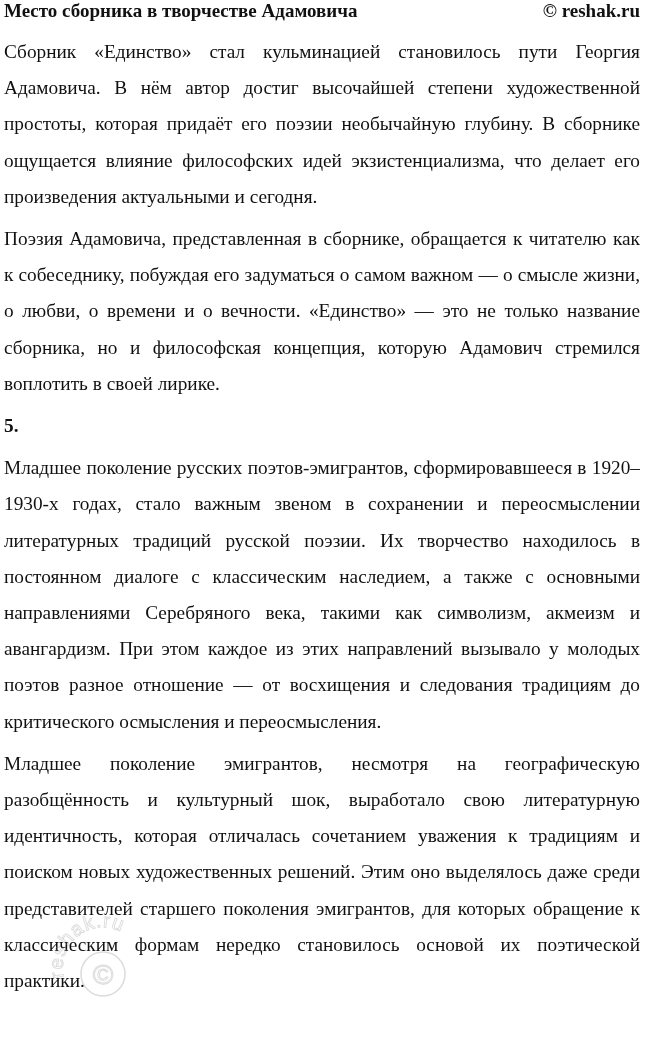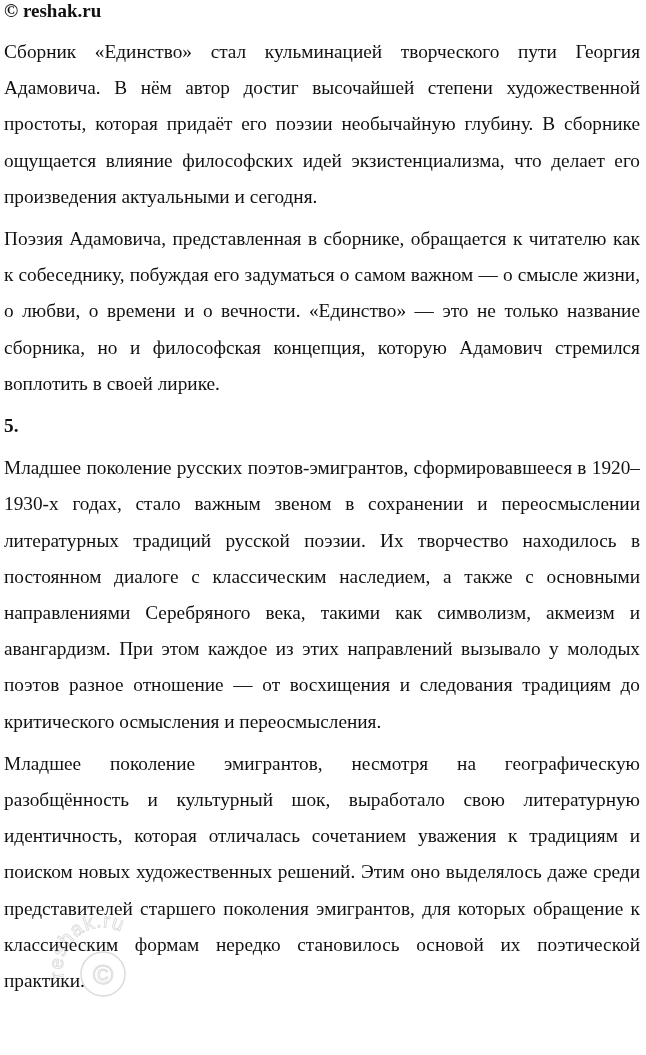--- a/index.html
+++ b/index.html
@@ -58,25 +58,26 @@
       width: 110px;
       height: 110px;
       opacity: 0.35;
       pointer-events: none;
     }
   </style>
 </head>
 <body>
 
 <div class="header">
+  <span class="title">Место сборника в творчестве Адамовича</span>
   <span class="source">© reshak.ru</span>
 </div>
 
 <div class="content">
-  <p class="para">Сборник «Единство» стал кульминацией творческого пути Георгия Адамовича. В нём автор достиг высочайшей степени художественной простоты, которая придаёт его поэзии необычайную глубину. В сборнике ощущается влияние философских идей экзистенциализма, что делает его произведения актуальными и сегодня.</p>
+  <p class="para">Сборник «Единство» стал кульминацией становилось пути Георгия Адамовича. В нём автор достиг высочайшей степени художественной простоты, которая придаёт его поэзии необычайную глубину. В сборнике ощущается влияние философских идей экзистенциализма, что делает его произведения актуальными и сегодня.</p>
   <p class="para">Поэзия Адамовича, представленная в сборнике, обращается к читателю как к собеседнику, побуждая его задуматься о самом важном — о смысле жизни, о любви, о времени и о вечности. «Единство» — это не только название сборника, но и философская концепция, которую Адамович стремился воплотить в своей лирике.</p>
   <div class="num">5.</div>
   <p class="para">Младшее поколение русских поэтов-эмигрантов, сформировавшееся в 1920–1930-х годах, стало важным звеном в сохранении и переосмыслении литературных традиций русской поэзии. Их творчество находилось в постоянном диалоге с классическим наследием, а также с основными направлениями Серебряного века, такими как символизм, акмеизм и авангардизм. При этом каждое из этих направлений вызывало у молодых поэтов разное отношение — от восхищения и следования традициям до критического осмысления и переосмысления.</p>
   <p class="para">Младшее поколение эмигрантов, несмотря на географическую разобщённость и культурный шок, выработало свою литературную идентичность, которая отличалась сочетанием уважения к традициям и поиском новых художественных решений. Этим оно выделялось даже среди представителей старшего поколения эмигрантов, для которых обращение к классическим формам нередко становилось основой их поэтической практики.</p>
 </div>
 
 <svg class="watermark" viewBox="0 0 110 110">
   <defs>
     <path id="wm-arc" d="M 22 78 A 40 40 0 1 1 88 78" fill="none"></path>
   </defs>

